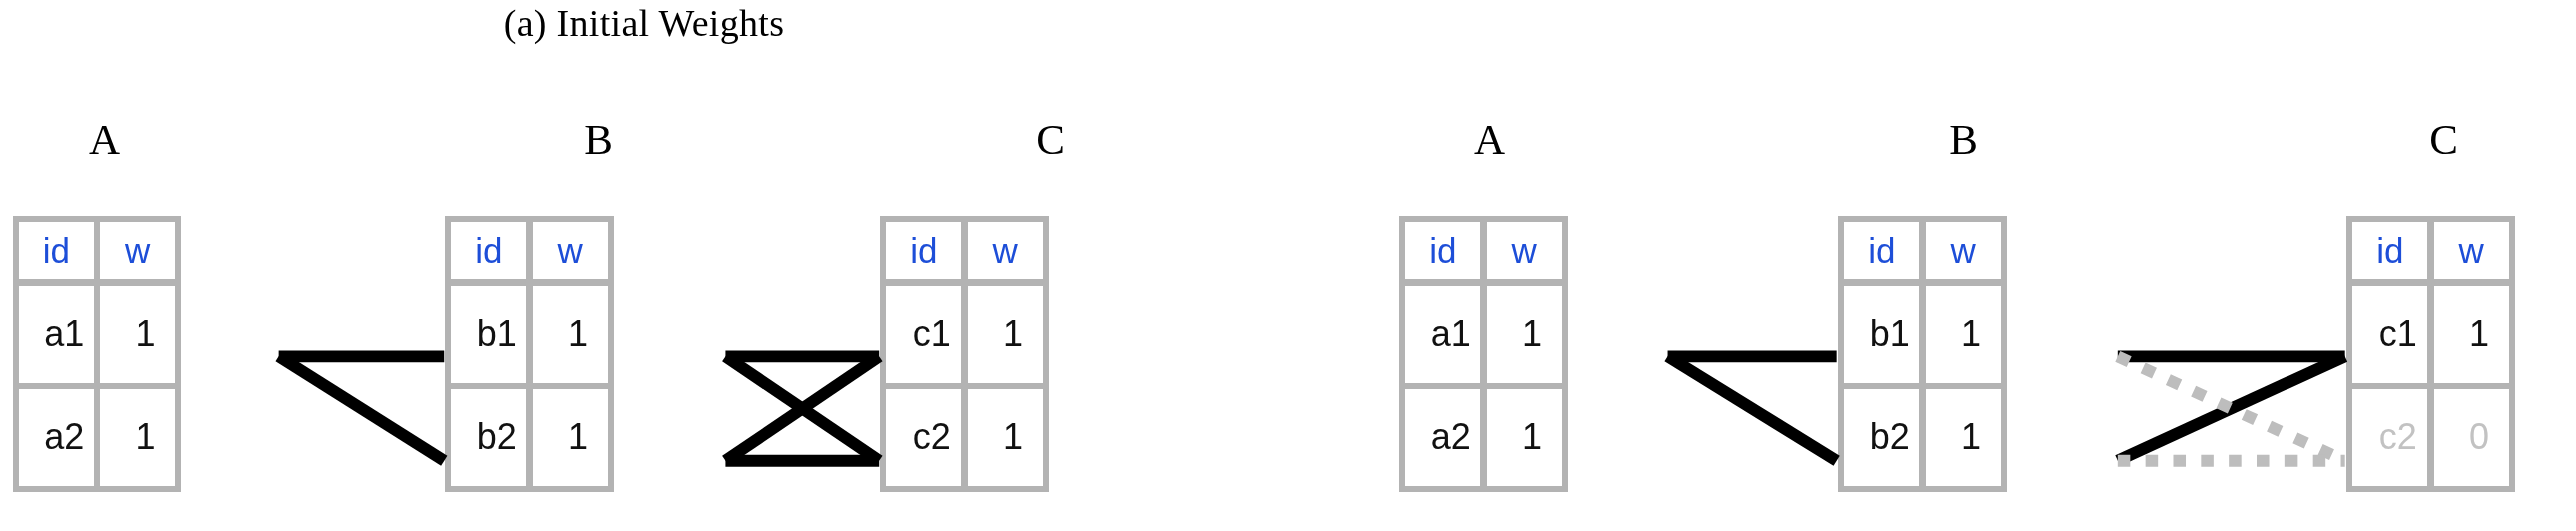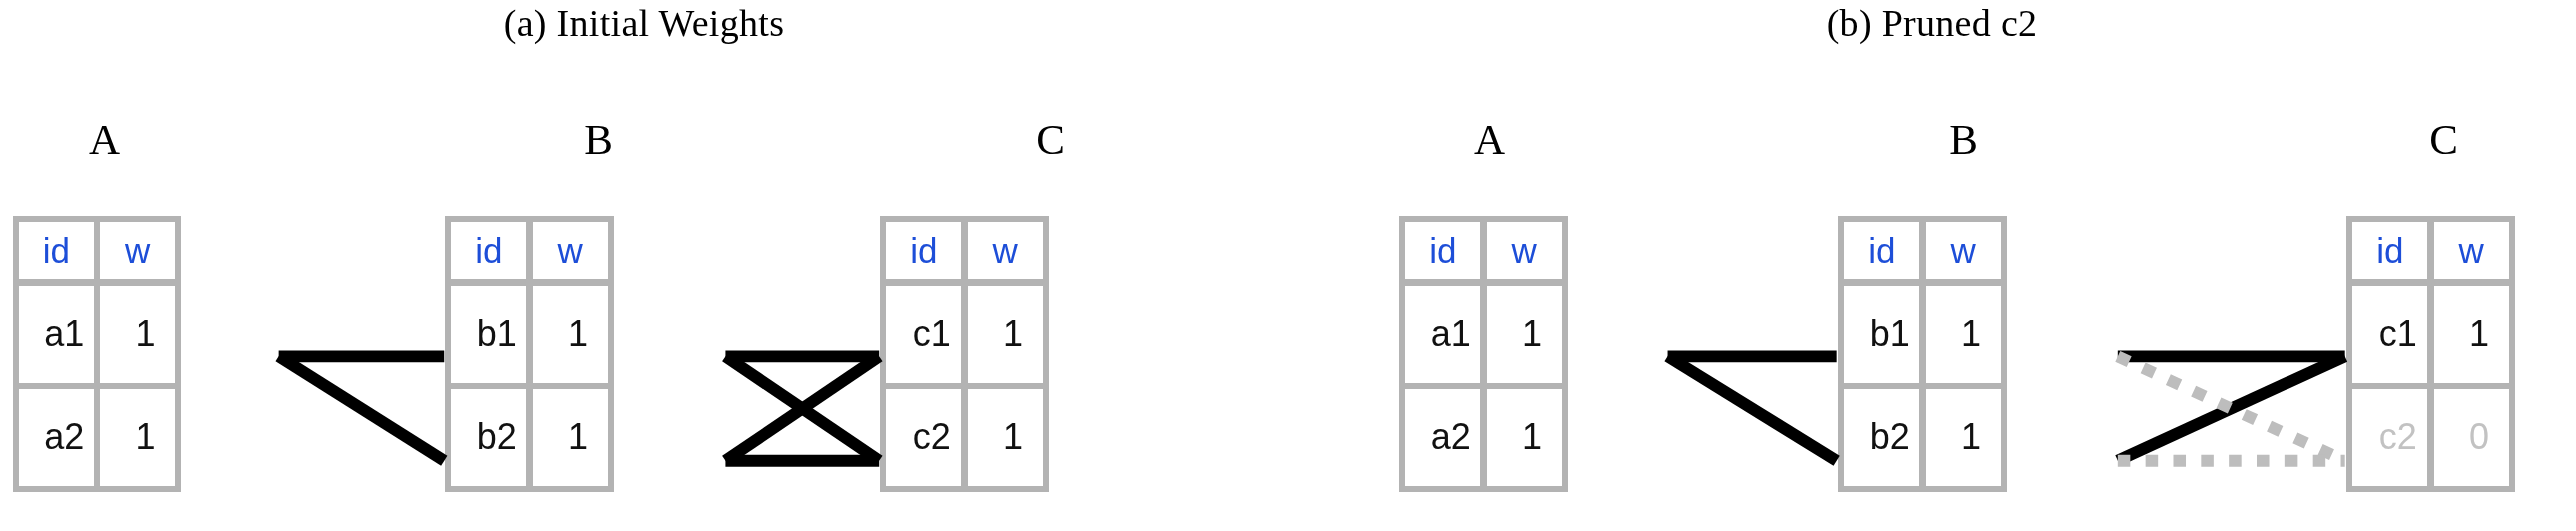--- a/index.html
+++ b/index.html
@@ -117,21 +117,20 @@
         <line x1="1042" y1="512" x2="1263" y2="512"></line>
         <line x1="1042" y1="662" x2="1263" y2="662"></line>
         <line x1="1042" y1="512" x2="1263" y2="662"></line>
         <line x1="1042" y1="662" x2="1263" y2="512"></line>
       </g>
     </svg>
   </div>
 
   <div class="panel" id="panel-b">
 
-    <div class="panel-title">(b) Pruned c2</div>
 
     <div class="tbl-letter" style="left:139px;top:118px;width:125px;">A</div>
     <div class="tbl-letter" style="left:613px;top:118px;width:125px;">B</div>
     <div class="tbl-letter" style="left:1093px;top:118px;width:125px;">C</div>
 
     <div class="tbl" style="left:111px;top:216px;">
       <div class="trow head">
         <div class="tcell c-id">id</div>
         <div class="tcell c-w">w</div>
       </div>

